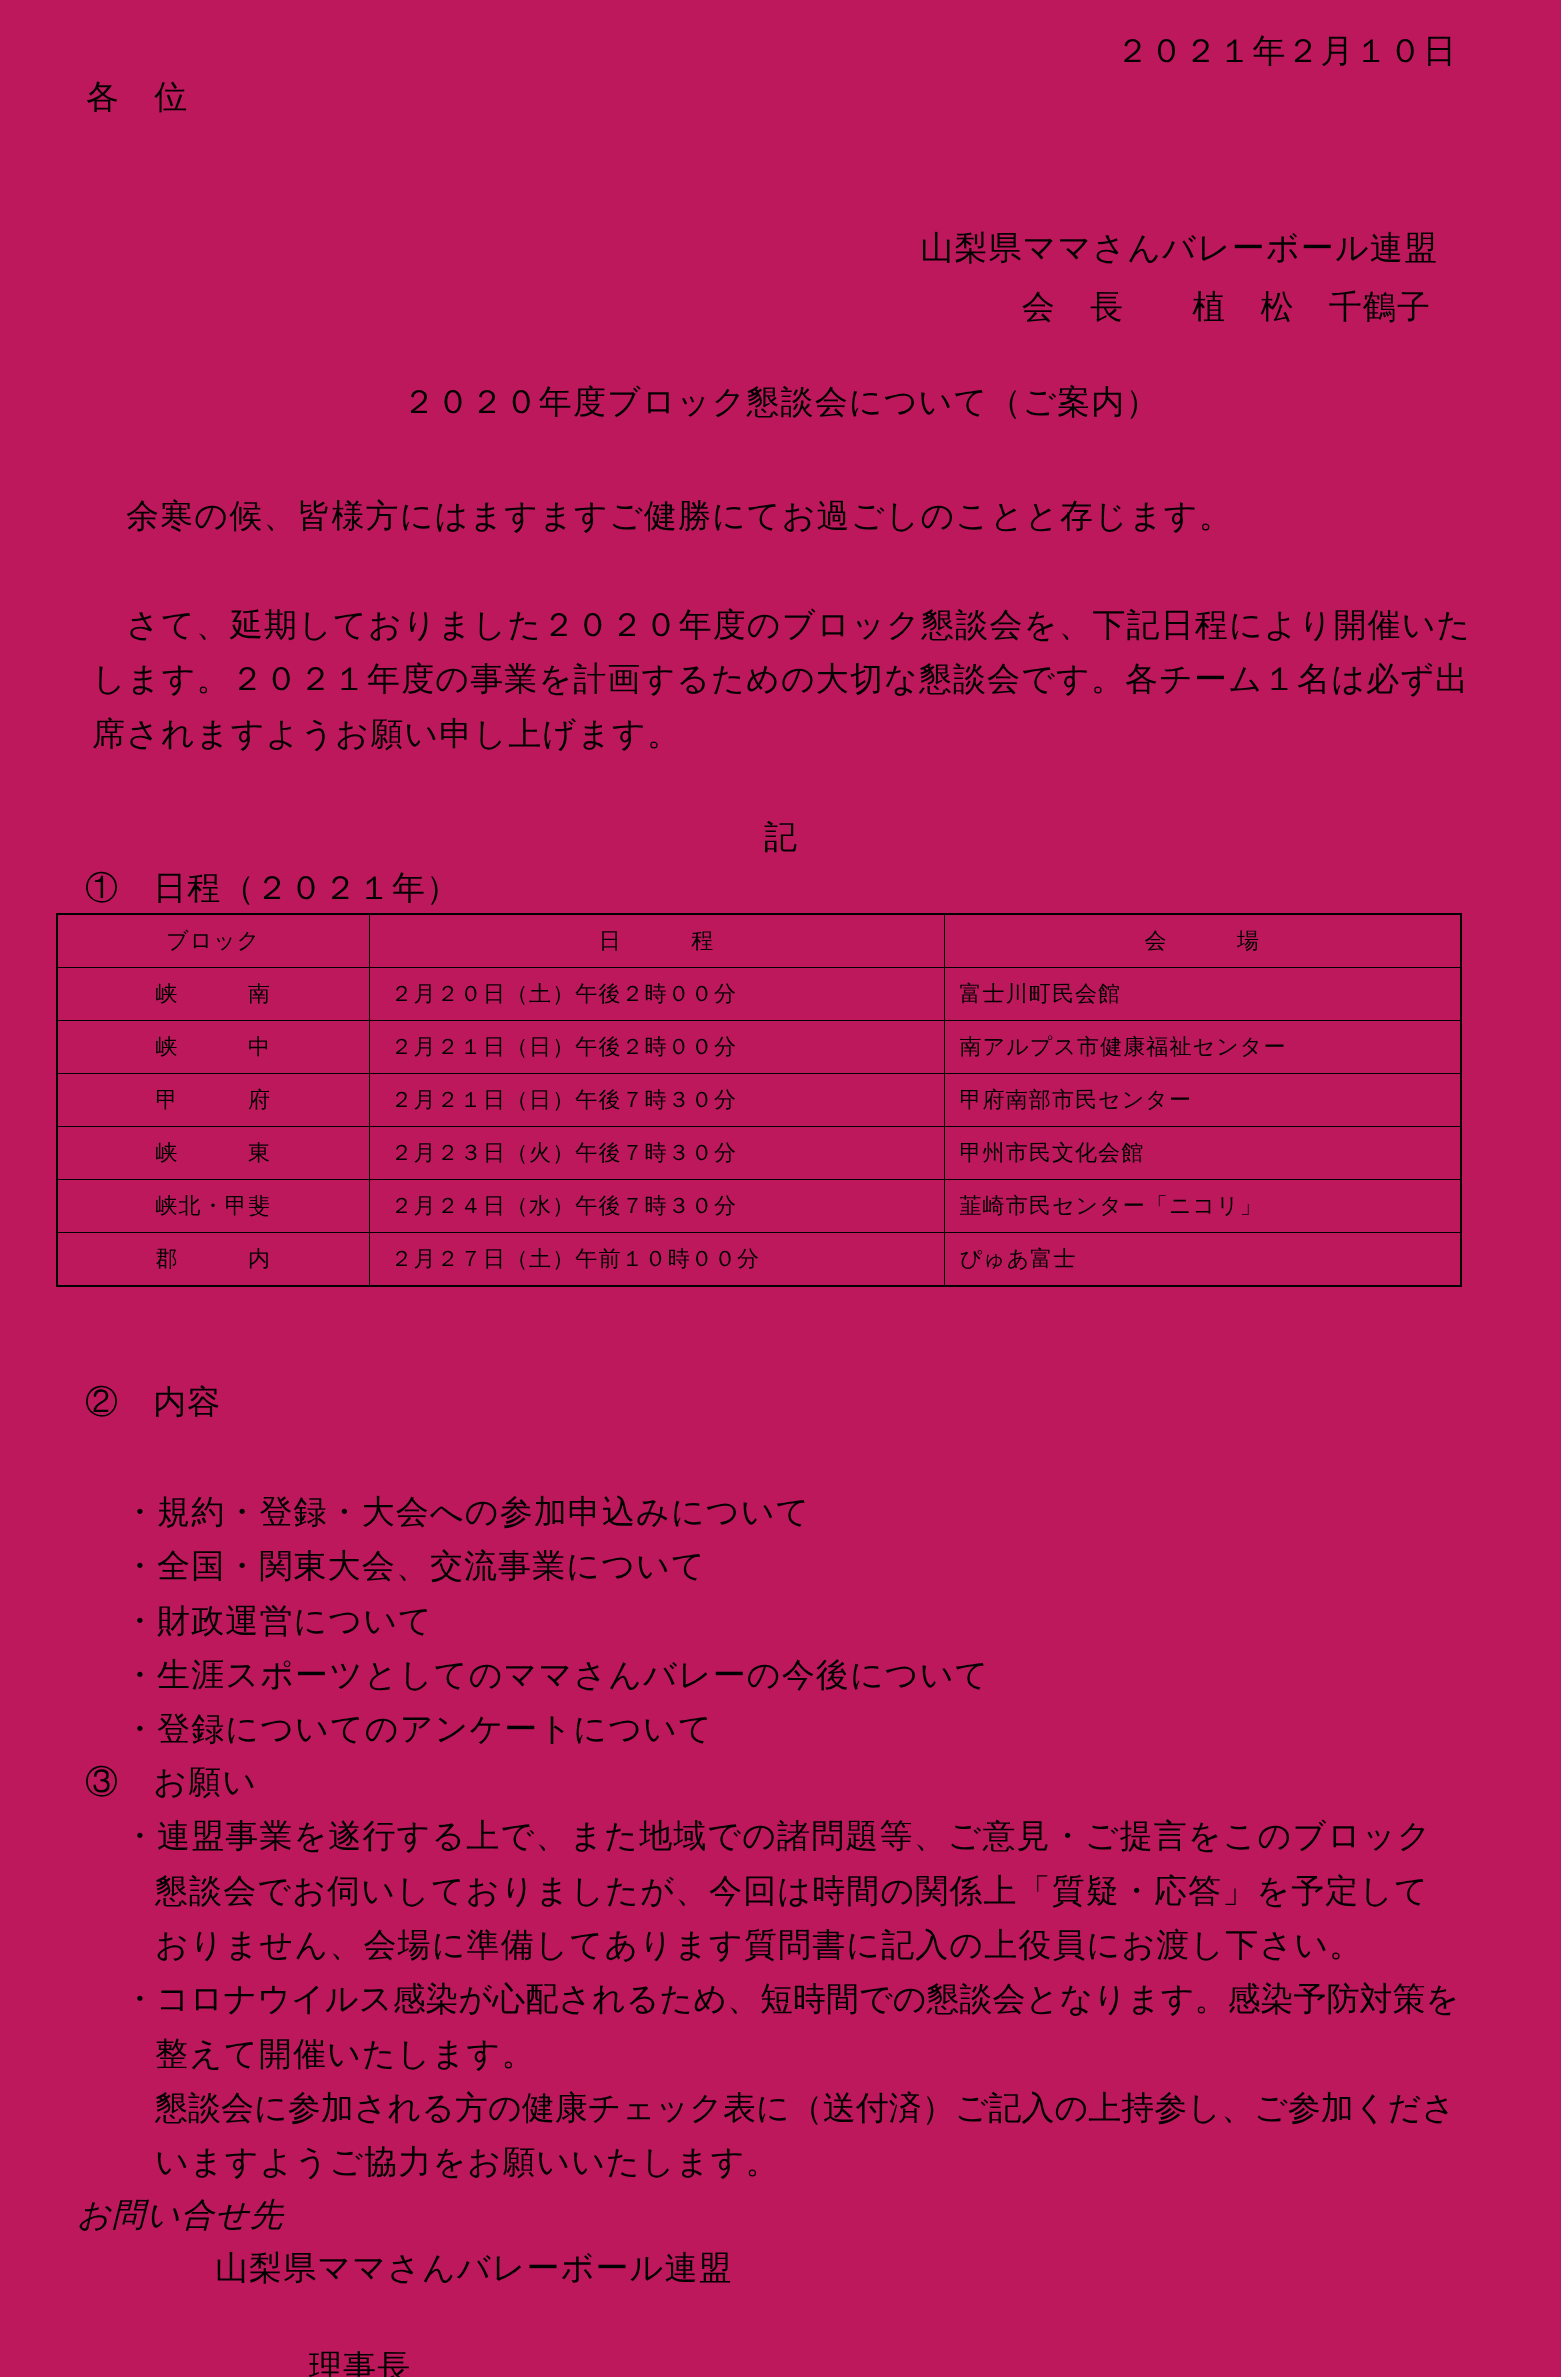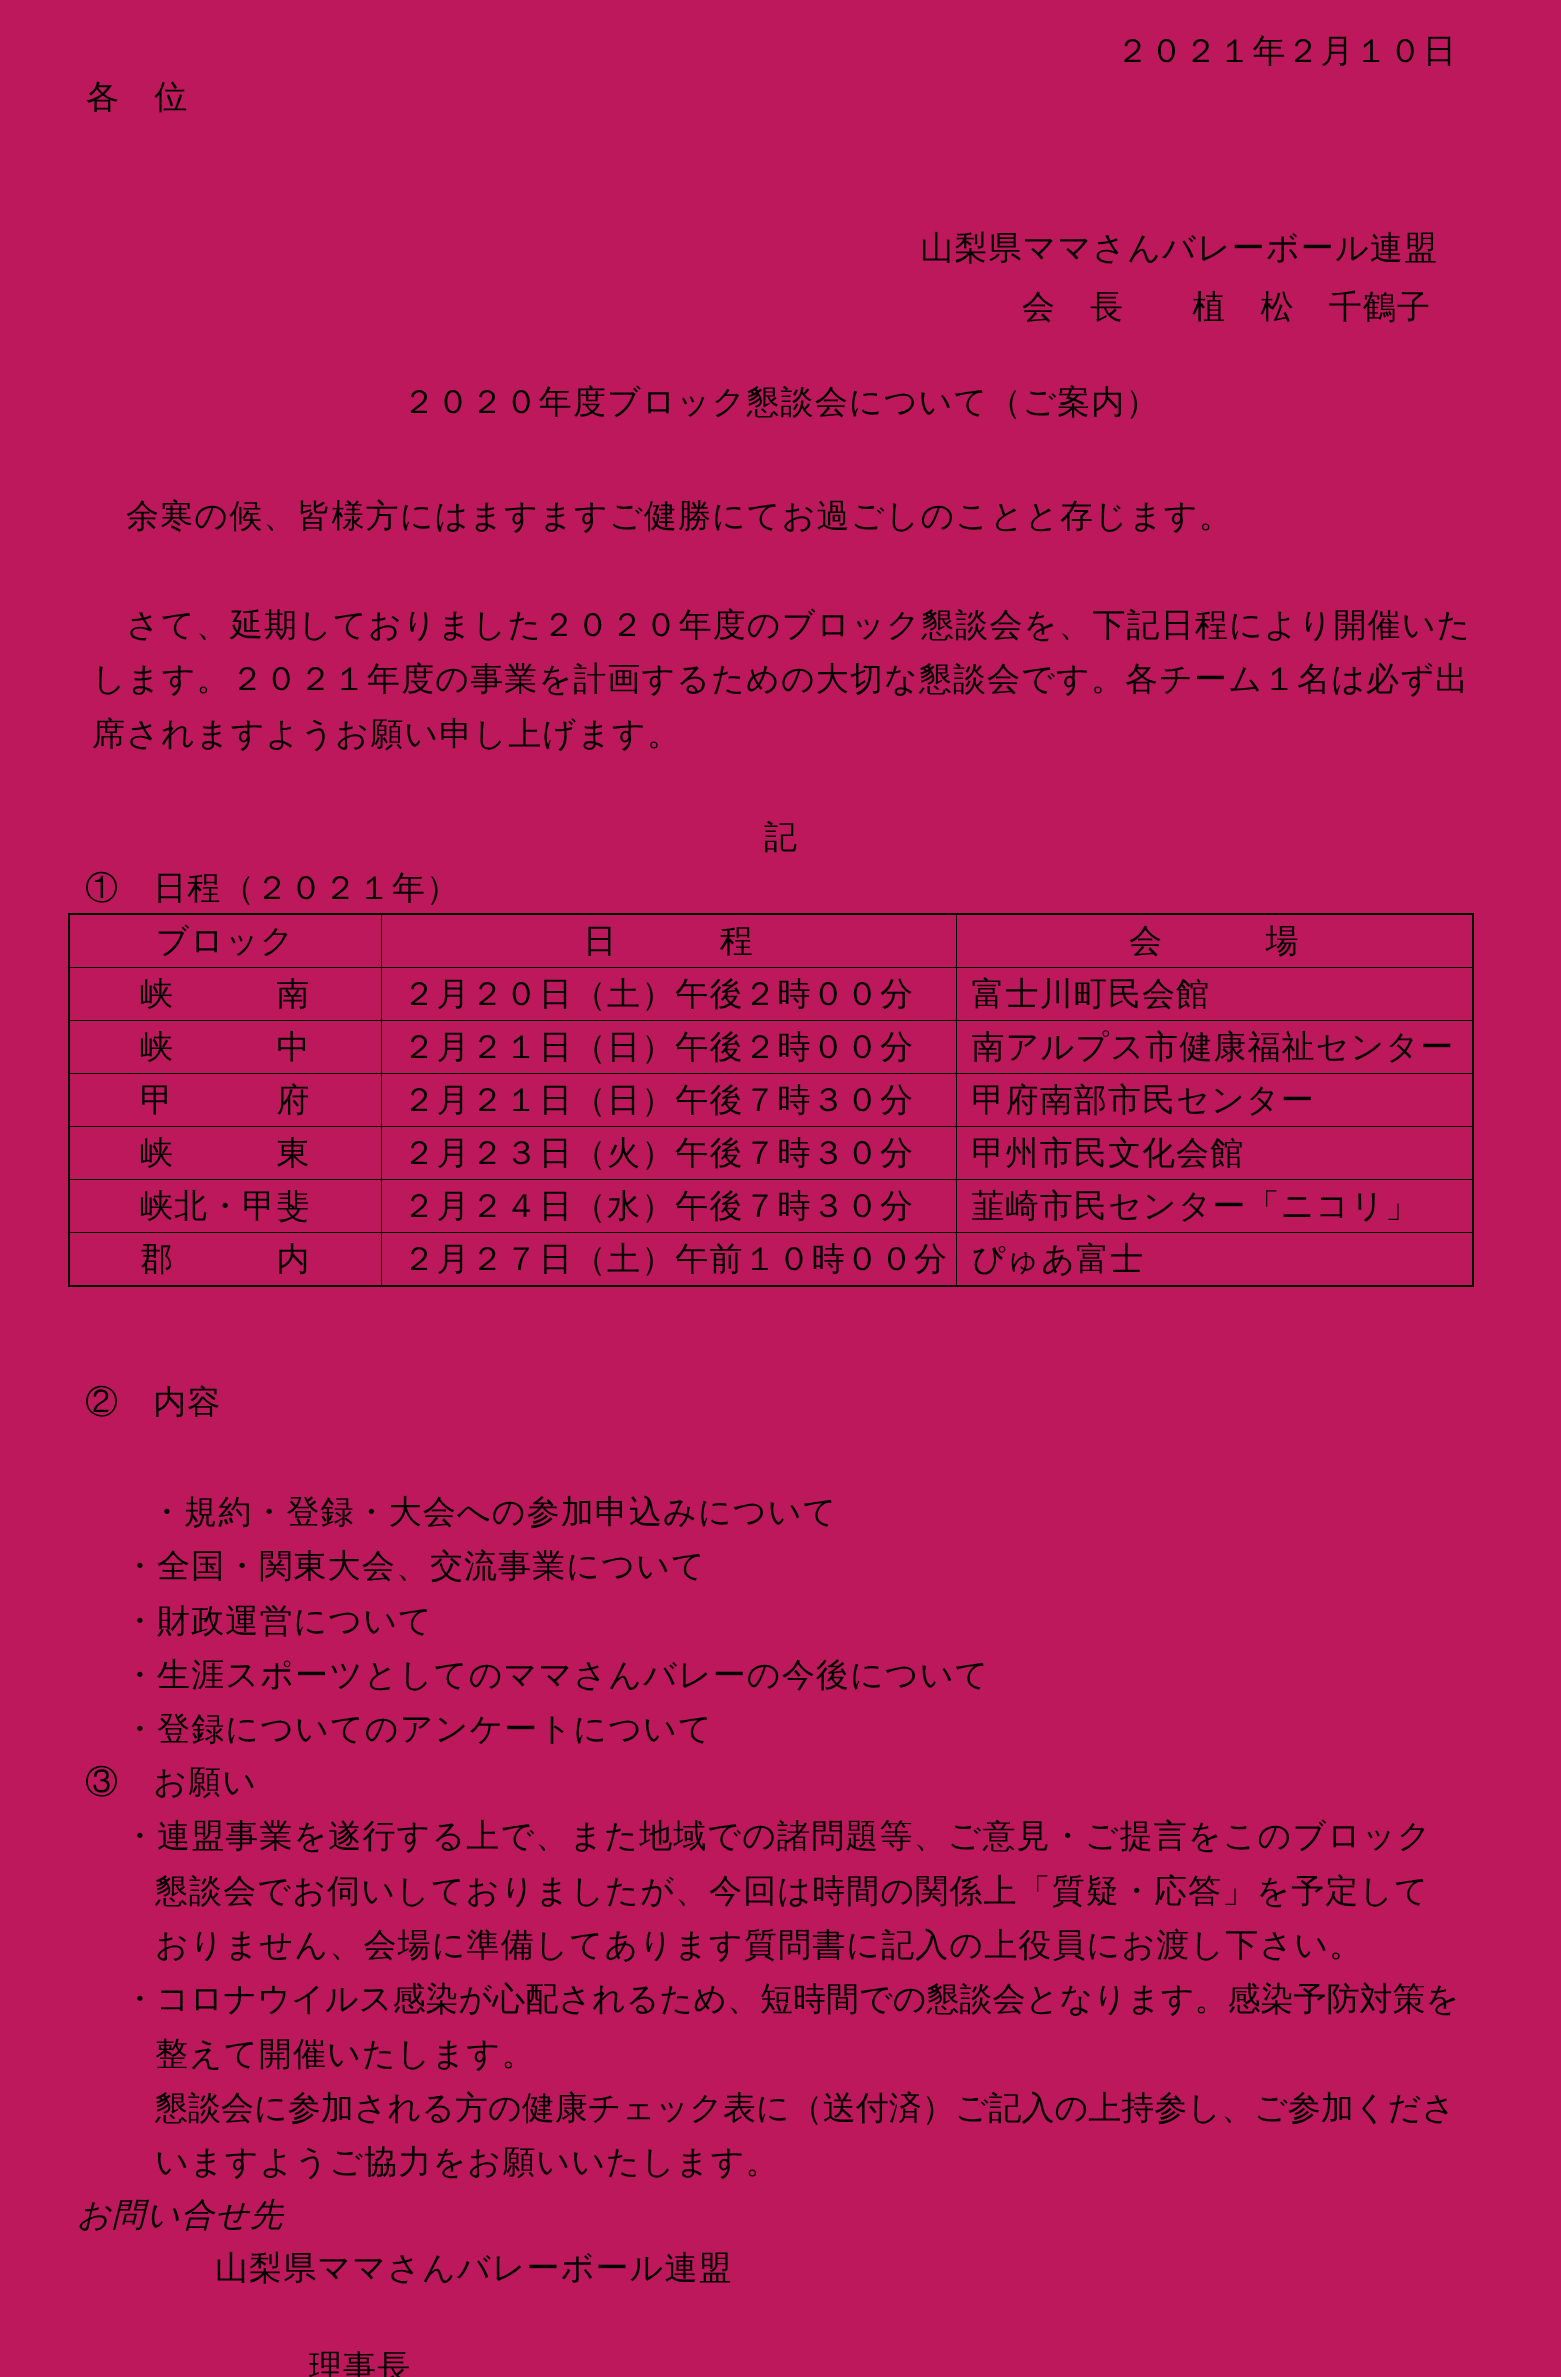--- a/index.html
+++ b/index.html
@@ -33,46 +33,46 @@
   .g2 { top: 603px; left: 92px; }
   .g3 { top: 657px; left: 92px; }
   .g4 { top: 712px; left: 92px; }
   .ki { top: 815px; left: 0; width: 100%; text-align: center; }
   .h1 { top: 866px; left: 85px; }
   .h2 { top: 1380px; left: 85px; }
   .h3 { top: 1760px; left: 85px; }
   table.sched {
     position: absolute;
     top: 913px;
-    left: 68px;
+    left: 56px;
     width: 1404px;
     border-collapse: collapse;
     table-layout: fixed;
     border: 2.3px solid #000;
-    font-size: 33px;
+    font-size: 22px;
     letter-spacing: 1.1px;
   }
   table.sched col.c0 { width: 312px; }
   table.sched col.c1 { width: 575px; }
   table.sched col.c2 { width: 517px; }
   table.sched th, table.sched td {
     border: 1.5px solid #000;
     height: 52px;
     font-weight: normal;
     white-space: pre;
     overflow: hidden;
     vertical-align: middle;
     padding: 0;
   }
   table.sched th { text-align: center; }
   table.sched td.c0 { text-align: center; }
   table.sched td.c1 { text-align: left; padding-left: 21px; }
   table.sched td.c2 { text-align: left; padding-left: 15px; }
   .i0 { top: 1436px; left: 123px; }
-  .i1 { top: 1490px; left: 123px; margin-left: 27px; }
+  .i1 { top: 1490px; left: 123px; }
   .i2 { top: 1544px; left: 123px; }
   .i3 { top: 1599px; left: 123px; }
   .i4 { top: 1653px; left: 123px; }
   .i5 { top: 1707px; left: 123px; }
   .r0 { top: 1814px; left: 123px; }
   .r1 { top: 1869px; left: 155px; }
   .r2 { top: 1923px; left: 155px; }
   .r3 { top: 1977px; left: 123px; }
   .r4 { top: 2032px; left: 155px; }
   .r5 { top: 2086px; left: 155px; }

